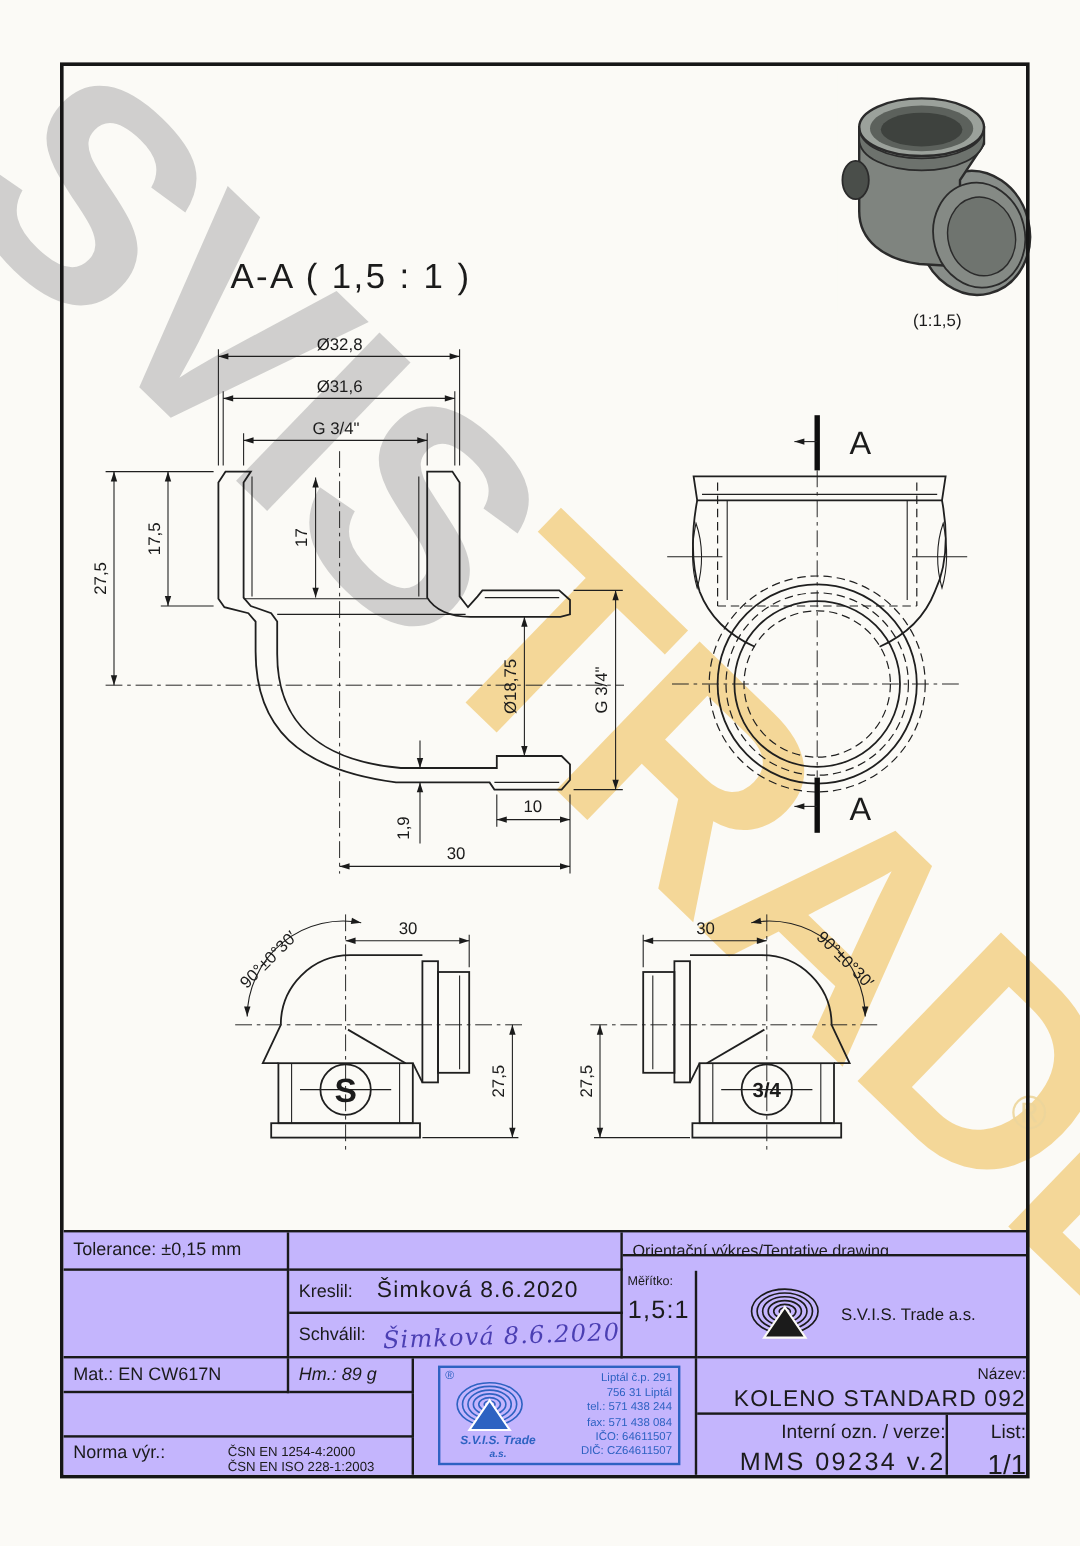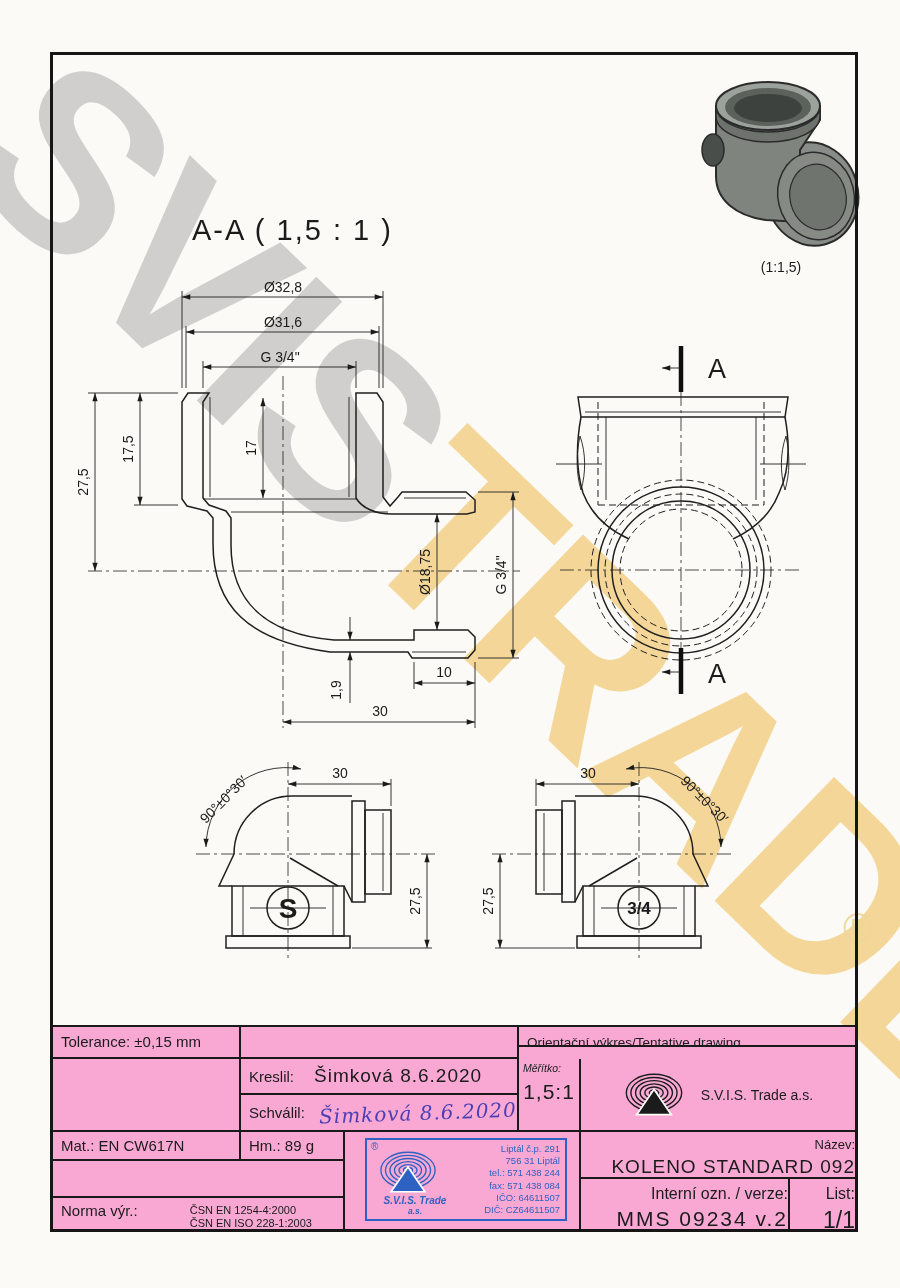--- a/index.html
+++ b/index.html
@@ -25,31 +25,31 @@
   .hid{stroke:#1f1f1f;stroke-width:1;fill:none;stroke-dasharray:7 4;}
   .thick{stroke:#0e0e0e;stroke-width:4.5;}
   .dt{font-family:"Liberation Sans",sans-serif;font-size:14px;fill:#1b1b1b;}
   .dtm{text-anchor:middle;}
   .titleT{font-size:29px;letter-spacing:2px;}
   .aT{font-size:27px;}
   .markS{font-size:28px;font-weight:bold;}
   .markF{font-size:17px;font-weight:bold;}
   
   .tb{position:absolute;left:0;bottom:0;width:802px;height:204px;z-index:4;
-      border-top:2px solid #1a1a1a;background:#f9a8d4;box-sizing:border-box;}
+      border-top:2px solid #1a1a1a;background:#c4b5fd;box-sizing:border-box;}
   .cell{position:absolute;box-sizing:border-box;border:0 solid #1a1a1a;overflow:hidden;}
   .br{border-right-width:2px;} .bb{border-bottom-width:2px;}
   .t15{font-size:15px;} .t13{font-size:13.5px;}
   .pad{padding:6px 8px;}
   .row{display:flex;align-items:center;height:100%;}
   .kv-label{font-size:15px;padding-left:8px;}
   .kv-value{font-size:19px;margin-left:20px;letter-spacing:1px;}
   .sig{font-family:"DejaVu Serif",serif;font-style:italic;font-size:20px;
        color:#4b3fb3;margin-left:14px;transform:rotate(-2deg);letter-spacing:1px;}
-  .mer-label{font-size:10.5px;padding:3px 0 0 4px;font-style:italic;}
+  .mer-label{font-size:10.5px;padding:3px 0 0 4px;}
   .mer-value{font-size:21px;text-align:center;margin-top:6px;letter-spacing:1px;}
   .center{text-align:right;}
   .logo-black{color:#1b1b1b;} .logo-blue{color:#2e62c2;}
   .norma-lines{font-size:11px;line-height:13px;margin-left:8px;padding-top:2px;}
   .stampbox{position:absolute;left:20px;top:6px;width:202px;height:83px;
       border:2px solid #2e62c2;color:#2e62c2;box-sizing:border-box;}
   .stamp-reg{position:absolute;left:4px;top:1px;font-size:10px;}
   .stamp-addr{position:absolute;right:5px;top:3px;text-align:right;
       font-size:9.5px;line-height:12.2px;}
   .stamp-co{position:absolute;left:8px;bottom:3px;width:80px;text-align:center;
@@ -264,21 +264,21 @@
             <ellipse cx="52" cy="36" rx="16" ry="10"></ellipse>
               <ellipse cx="52" cy="36" rx="8" ry="5"></ellipse>
           </g>
           <path d="M52,30 L82,74 L22,74 Z" fill="currentColor" stroke="#fbfaf6" stroke-width="3"></path>
         </svg>
         <span style="font-size:14px;">S.V.I.S. Trade a.s.</span>
       </div>
     </div>
 
     <div class="cell br bb pad t15" style="left:0;top:105px;width:188px;height:29px;padding-top:5px;">Mat.: EN CW617N</div>
-    <div class="cell br bb pad t15" style="left:188px;top:105px;width:104px;height:29px;padding-top:5px;">Hm.: 89 g</div>
+    <div class="cell br bb pad t15" style="left:188px;top:105px;width:104px;height:29px;padding-top:5px;font-style:italic;">Hm.: 89 g</div>
     <div class="cell br bb" style="left:0;top:134px;width:292px;height:37px;"></div>
 
     <div class="cell br" style="left:0;top:171px;width:292px;height:31px;">
       <div class="row" style="align-items:flex-start;padding-top:4px;gap:44px;">
         <span class="kv-label">Norma výr.:</span>
         <span class="norma-lines">
           <div>ČSN EN 1254-4:2000</div>
           <div>ČSN EN ISO 228-1:2003</div>
         </span>
       </div>

